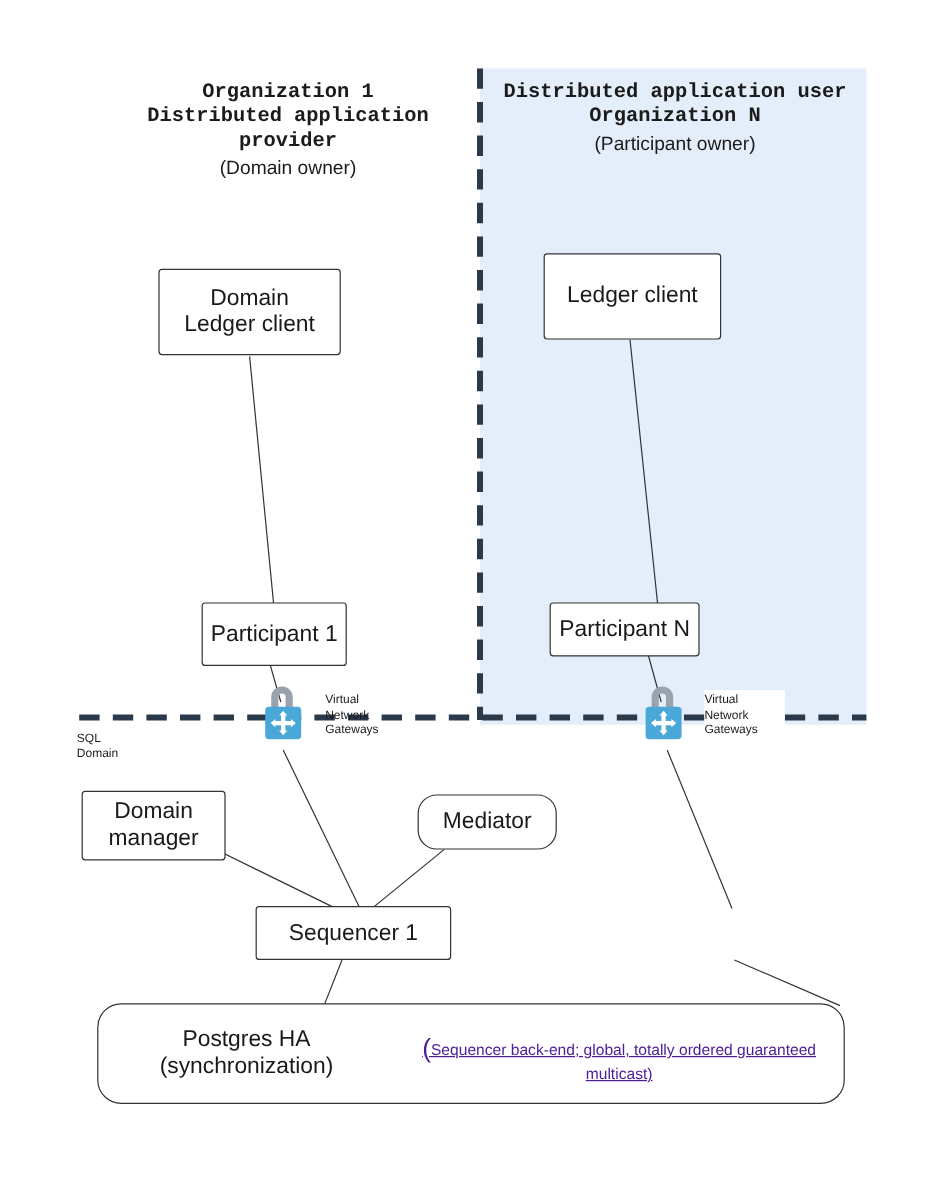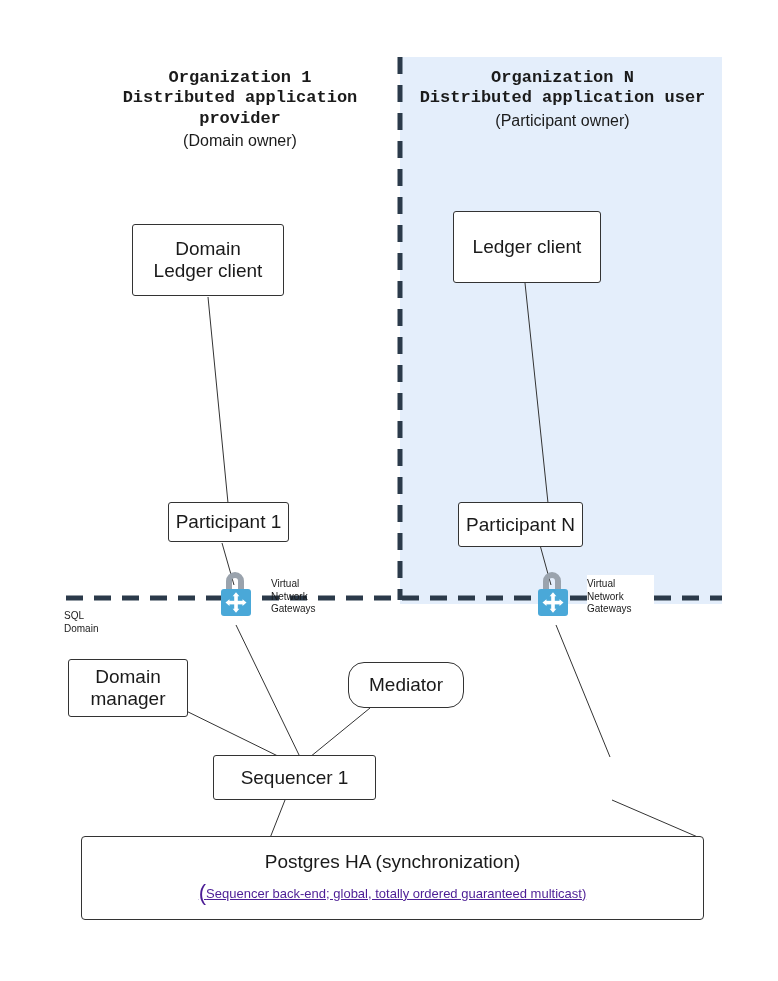--- a/index.html
+++ b/index.html
@@ -76,23 +76,23 @@
   .gateway {
     position: absolute;
     width: 46px;
     height: 52px;
   }
   .db-node {
     position: absolute;
     box-sizing: border-box;
     background: #ffffff;
     border: 1px solid #333333;
-    border-radius: 4px;
+    border-radius: 20px;
     display: flex;
-    flex-direction: column;
+    flex-direction: row;
     align-items: center;
     justify-content: center;
     text-align: center;
   }
   .db-node .t1 {
     font-size: 19px;
     color: #1a1a1a;
   }
   .db-node .t2 {
     font-size: 13px;
@@ -140,35 +140,35 @@
   </svg>
 
   <div class="hdr" style="left:100px; top:68px; width:280px;">
     <span class="b">Organization 1</span>
     <span class="b">Distributed application</span>
     <span class="b">provider</span>
     <span class="n">(Domain owner)</span>
   </div>
 
   <div class="hdr" style="left:410px; top:68px; width:305px;">
+    <span class="b">Distributed application user</span>
     <span class="b">Organization N</span>
-    <span class="b">Distributed application user</span>
     <span class="n">(Participant owner)</span>
   </div>
 
   <div class="node" style="left:132px; top:224px; width:152px; height:72px; font-size:19px;">
     <span>Domain</span>
     <span class="line2">Ledger client</span>
   </div>
 
   <div class="node" style="left:453px; top:211px; width:148px; height:72px; font-size:19px;">
     <span>Ledger client</span>
   </div>
 
-  <div class="node" style="left:168px; top:502px; width:121px; height:40px; font-size:19px;">
+  <div class="node" style="left:168px; top:502px; width:121px; height:53px; font-size:19px;">
     <span>Participant 1</span>
   </div>
 
   <div class="node" style="left:458px; top:502px; width:125px; height:45px; font-size:19px;">
     <span>Participant N</span>
   </div>
 
   <div class="gateway" style="left:212px; top:568px;">
     <svg width="46" height="52" viewBox="0 0 46 52">
       <path d="M14 22 L14 13 A9 9 0 0 1 32 13 L32 22 L26 22 L26 13 A3 3 0 0 0 20 13 L20 22 Z" fill="#9aa3ad"></path>

